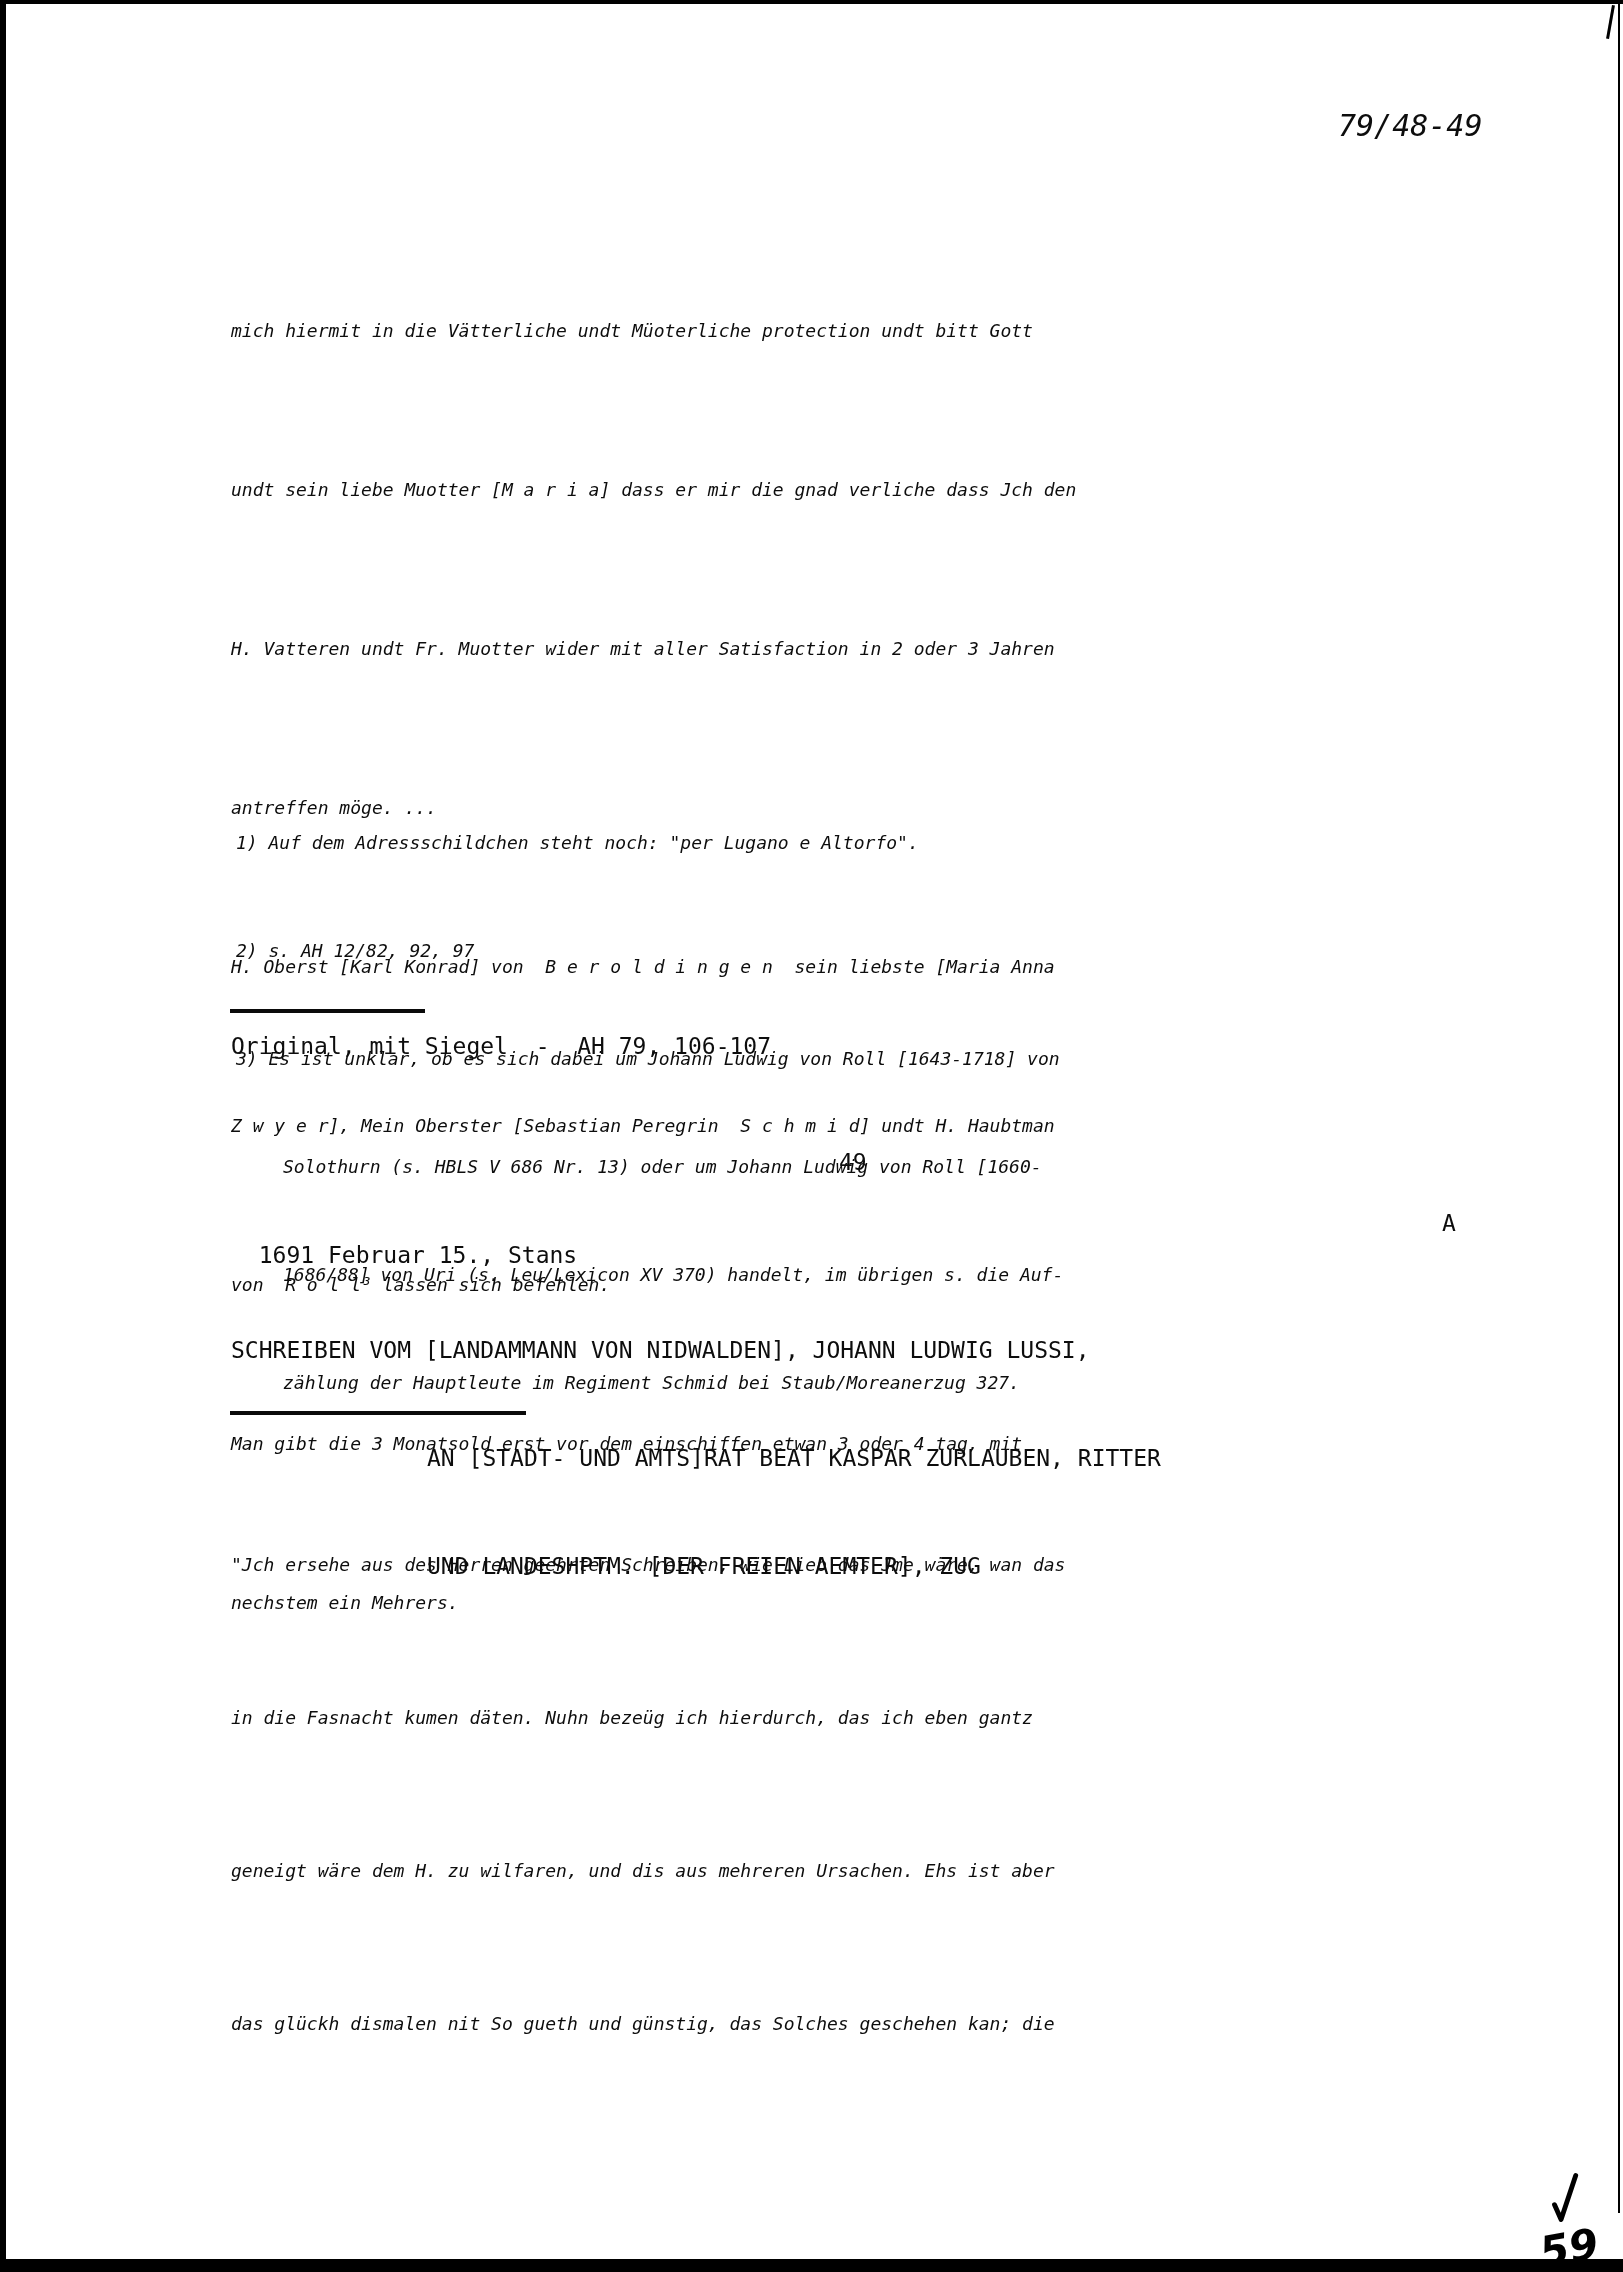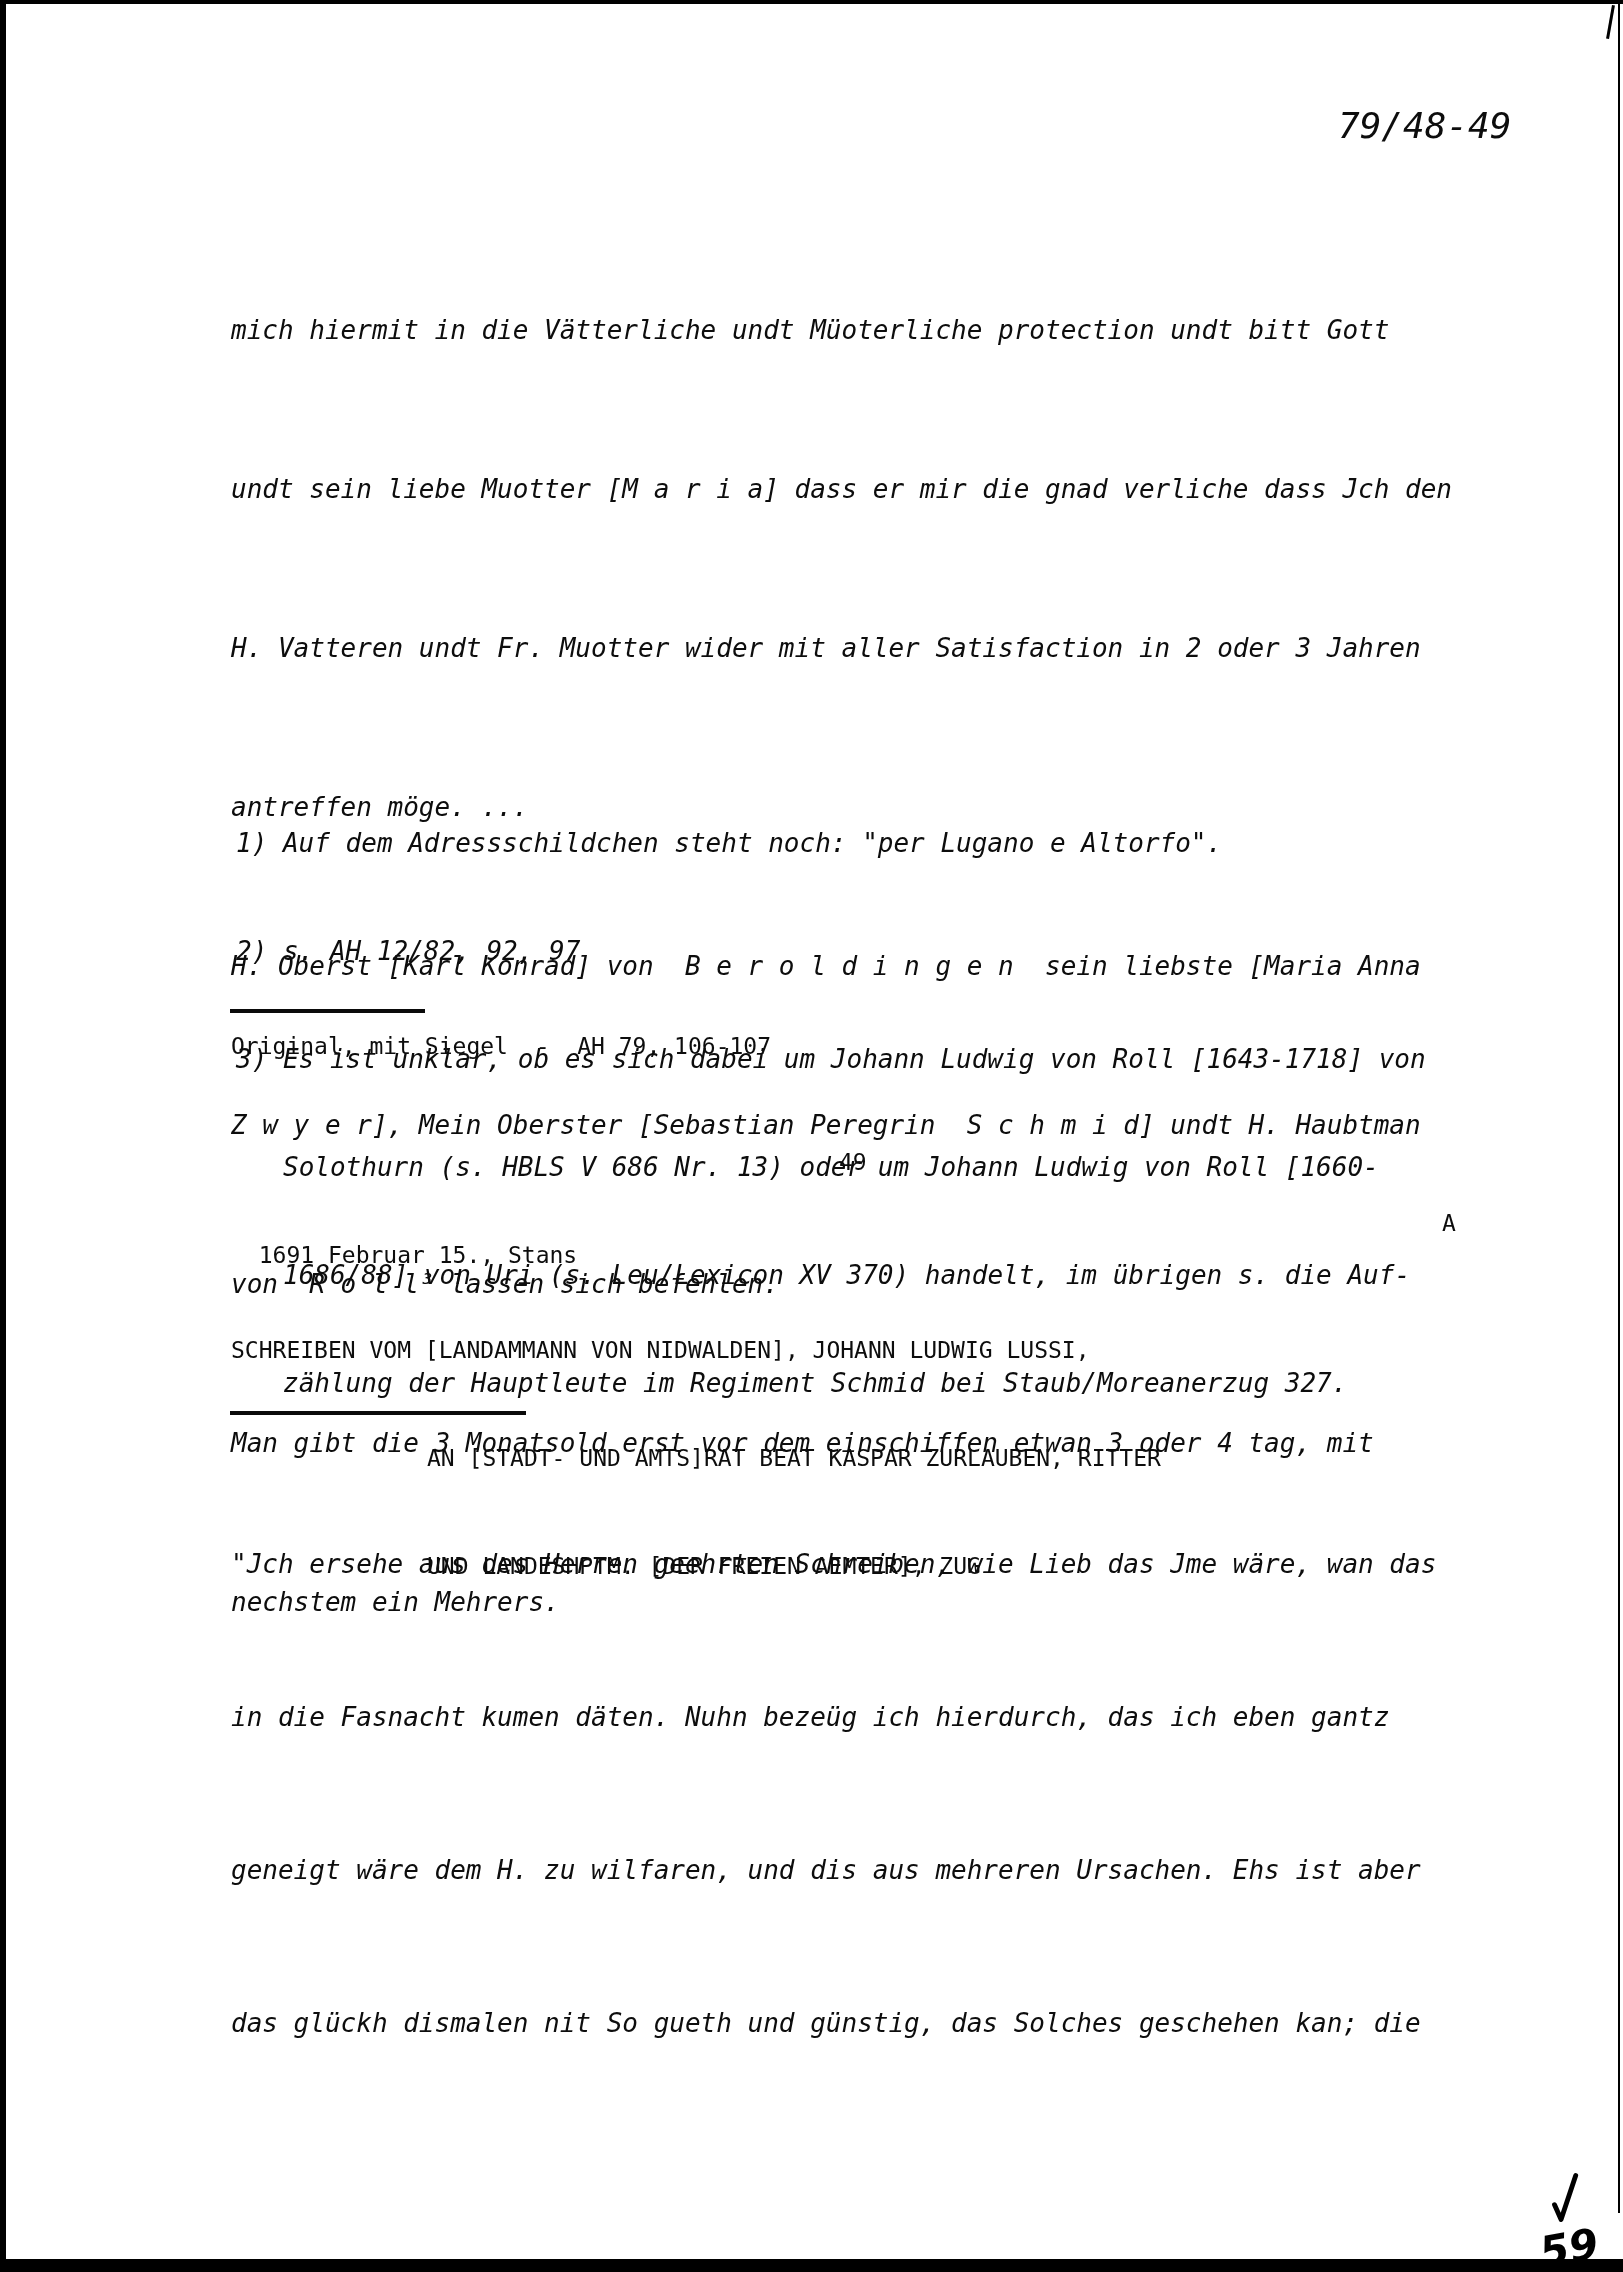--- a/index.html
+++ b/index.html
@@ -14,28 +14,28 @@
   #edge-top{left:0;top:0;width:1624px;height:4px;}
   #edge-left{left:0;top:0;width:5.7px;height:2273px;}
   #edge-bottom{left:0;top:2259px;width:1624px;height:14px;}
   #edge-right{left:1618px;top:0;width:2.4px;height:2213px;}
   #scan-tick{left:1609px;top:4.9px;width:3.2px;height:34px;transform:rotate(10deg);}
 
   .block{position:absolute;white-space:pre;}
   .typed-italic{
     font-family:"DejaVu Sans Mono", monospace;
     font-style:italic;
-    font-size:26px;
+    font-size:18px;
   }
   .typed-upright{
     font-family:"DejaVu Sans Mono", monospace;
     font-style:normal;
     font-size:23px;
   }
-  #header-ref{left:1338px;top:110px;font-size:36px;line-height:32px;}
+  #header-ref{left:1338px;top:110px;font-size:30px;line-height:32px;}
   #letter48-body{left:231px;top:198px;line-height:53px;}
   #footnotes{left:236px;top:753px;line-height:36px;}
   .fn-indent{padding-left:47px;}
   .divider{position:absolute;background:#0a0a0a;height:4px;}
   #divider-1{left:230px;top:1009px;width:195px;}
   #source-line{left:231px;top:1030px;line-height:32px;}
   #letter49-number{left:839px;top:1146px;line-height:32px;}
   #letter49-dateline{left:231px;top:1207px;line-height:32px;width:1242px;}
   #letter49-marker{position:absolute;left:1211px;top:0;}
   #letter49-heading{left:231px;top:1260px;line-height:36px;}

